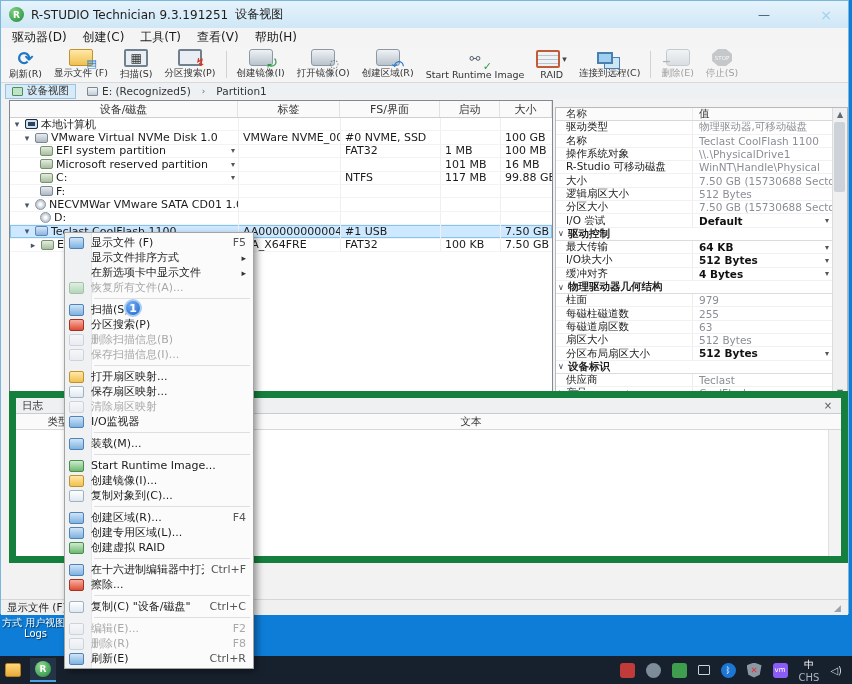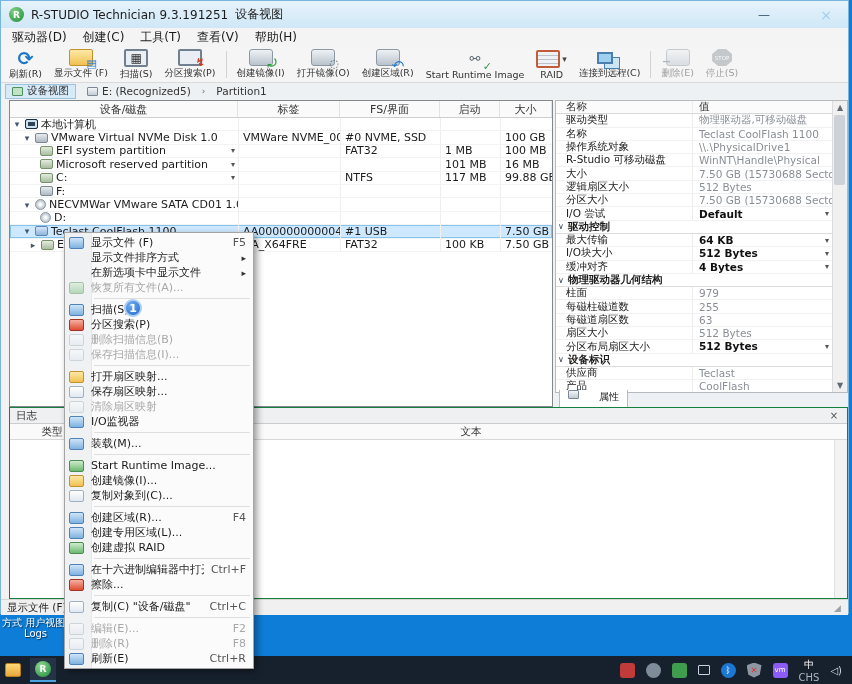--- a/index.html
+++ b/index.html
@@ -51,37 +51,37 @@
   .exp{width:10px;text-align:center;color:#44566b;font-size:9px;flex:none}
   .lv0{padding-left:2px}.lv1{padding-left:12px}.lv2{padding-left:30px}
   .ticon{width:13px;height:10px;flex:none;border-radius:2px;border:1px solid #7b8794;background:linear-gradient(#e8ecef,#aeb8c2)}
   .ticon.computer{background:#2e4258;border-color:#1d2c3c;box-shadow:inset 0 0 0 2px #cfe2f2}
   .ticon.cd{width:11px;height:11px;border-radius:50%;background:radial-gradient(circle at 50% 50%,#fff 15%,#c3ccd5 60%);border-color:#8a94a0}
   .ticon.usb{background:linear-gradient(#d8e6f6,#8fb4dd);border-color:#5d87b8}
   .ticon.part{background:linear-gradient(#e4ecdf,#a9bda0);border-color:#77906e}
   .rowdd{font-size:8px;color:#555;margin-left:auto;margin-right:3px}
 
   
-  .props{position:absolute;left:554px;top:99px;width:293px;height:293px;background:#fff;border:1px solid #b6bac0;font-size:10.5px;overflow:hidden}
+  .props{position:absolute;left:554px;top:106px;width:293px;height:293px;background:#fff;border:1px solid #b6bac0;font-size:10.5px;overflow:hidden}
   .prow{display:flex;height:13.3px;align-items:center;border-bottom:1px solid #f1f1f1;position:relative;padding-left:10px}
   .prow .pn{width:126px;flex:none;white-space:nowrap;overflow:hidden}
   .prow .pv{flex:1;white-space:nowrap;overflow:hidden;border-left:1px solid #ededed;padding-left:6px;height:100%;display:flex;align-items:center}
   .prow.hdr{background:#fbfbfb;border-bottom:1px solid #d8d8d8;color:#333}
   .prow.sect{font-weight:bold;padding-left:2px;border-bottom:1px solid #dcdcdc}
   .prow.sect .sc{width:10px;font-size:8px;color:#345;font-weight:normal}
   .gray .pv{color:#8a8f96}
   .boldv .pv{font-weight:bold;color:#111}
   .pdd{position:absolute;right:18px;font-size:8px;color:#555}
   .pscroll{position:absolute;right:0;top:0;width:15px;height:100%;background:#f0f0f0;border-left:1px solid #dcdcdc;display:flex;flex-direction:column;align-items:center;justify-content:space-between;font-size:8px;color:#606a74;padding:2px 0}
   .pthumb{position:absolute;right:2px;top:14px;width:11px;height:70px;background:#cdd2d8;border-radius:2px}
   .props-tabbar{position:absolute;left:554px;top:392px;width:293px;height:14px;background:#eef1f4;display:flex;align-items:center;font-size:10px;padding-left:4px}
   .ptab{display:flex;gap:20px;align-items:flex-start;background:#fff;border:1px solid #b8bcc2;border-top:none;padding:0 8px;height:21px}
 
   
-  .log{position:absolute;left:8px;top:406px;width:839px;height:192px;border:1px solid #15803d;background:#fff;font-size:10.5px}
+  .log{position:absolute;left:8px;top:390px;width:839px;height:172px;border:7px solid #15803d;background:#fff;font-size:10.5px}
   .log-title{height:16px;background:#eef0f2;border-bottom:1px solid #c9cdd2;display:flex;align-items:center;padding:0 6px;color:#333}
   .log-close{margin-left:auto;font-size:10px;color:#555;width:14px;text-align:center}
   .log-cols{height:16px;background:#fafafa;border-bottom:1px solid #d8d8d8;display:flex;align-items:center;color:#333}
   .lc1{width:85px;text-align:center;border-right:1px solid #e4e4e4;height:100%;display:flex;align-items:center;justify-content:center}
   .lc2{flex:1;text-align:center}
   .log-scroll{position:absolute;right:0;top:32px;bottom:0;width:13px;background:#f3f3f3;border-left:1px solid #e0e0e0}
 
   .statusbar{position:absolute;left:0;top:598px;width:847px;height:16px;background:#f0f0f0;border-top:1px solid #d7d7d7;display:flex;align-items:center;padding:0 6px;font-size:10.5px;color:#222}
   .grip{margin-left:auto;color:#9aa2ab;font-size:9px;letter-spacing:1px}
 

